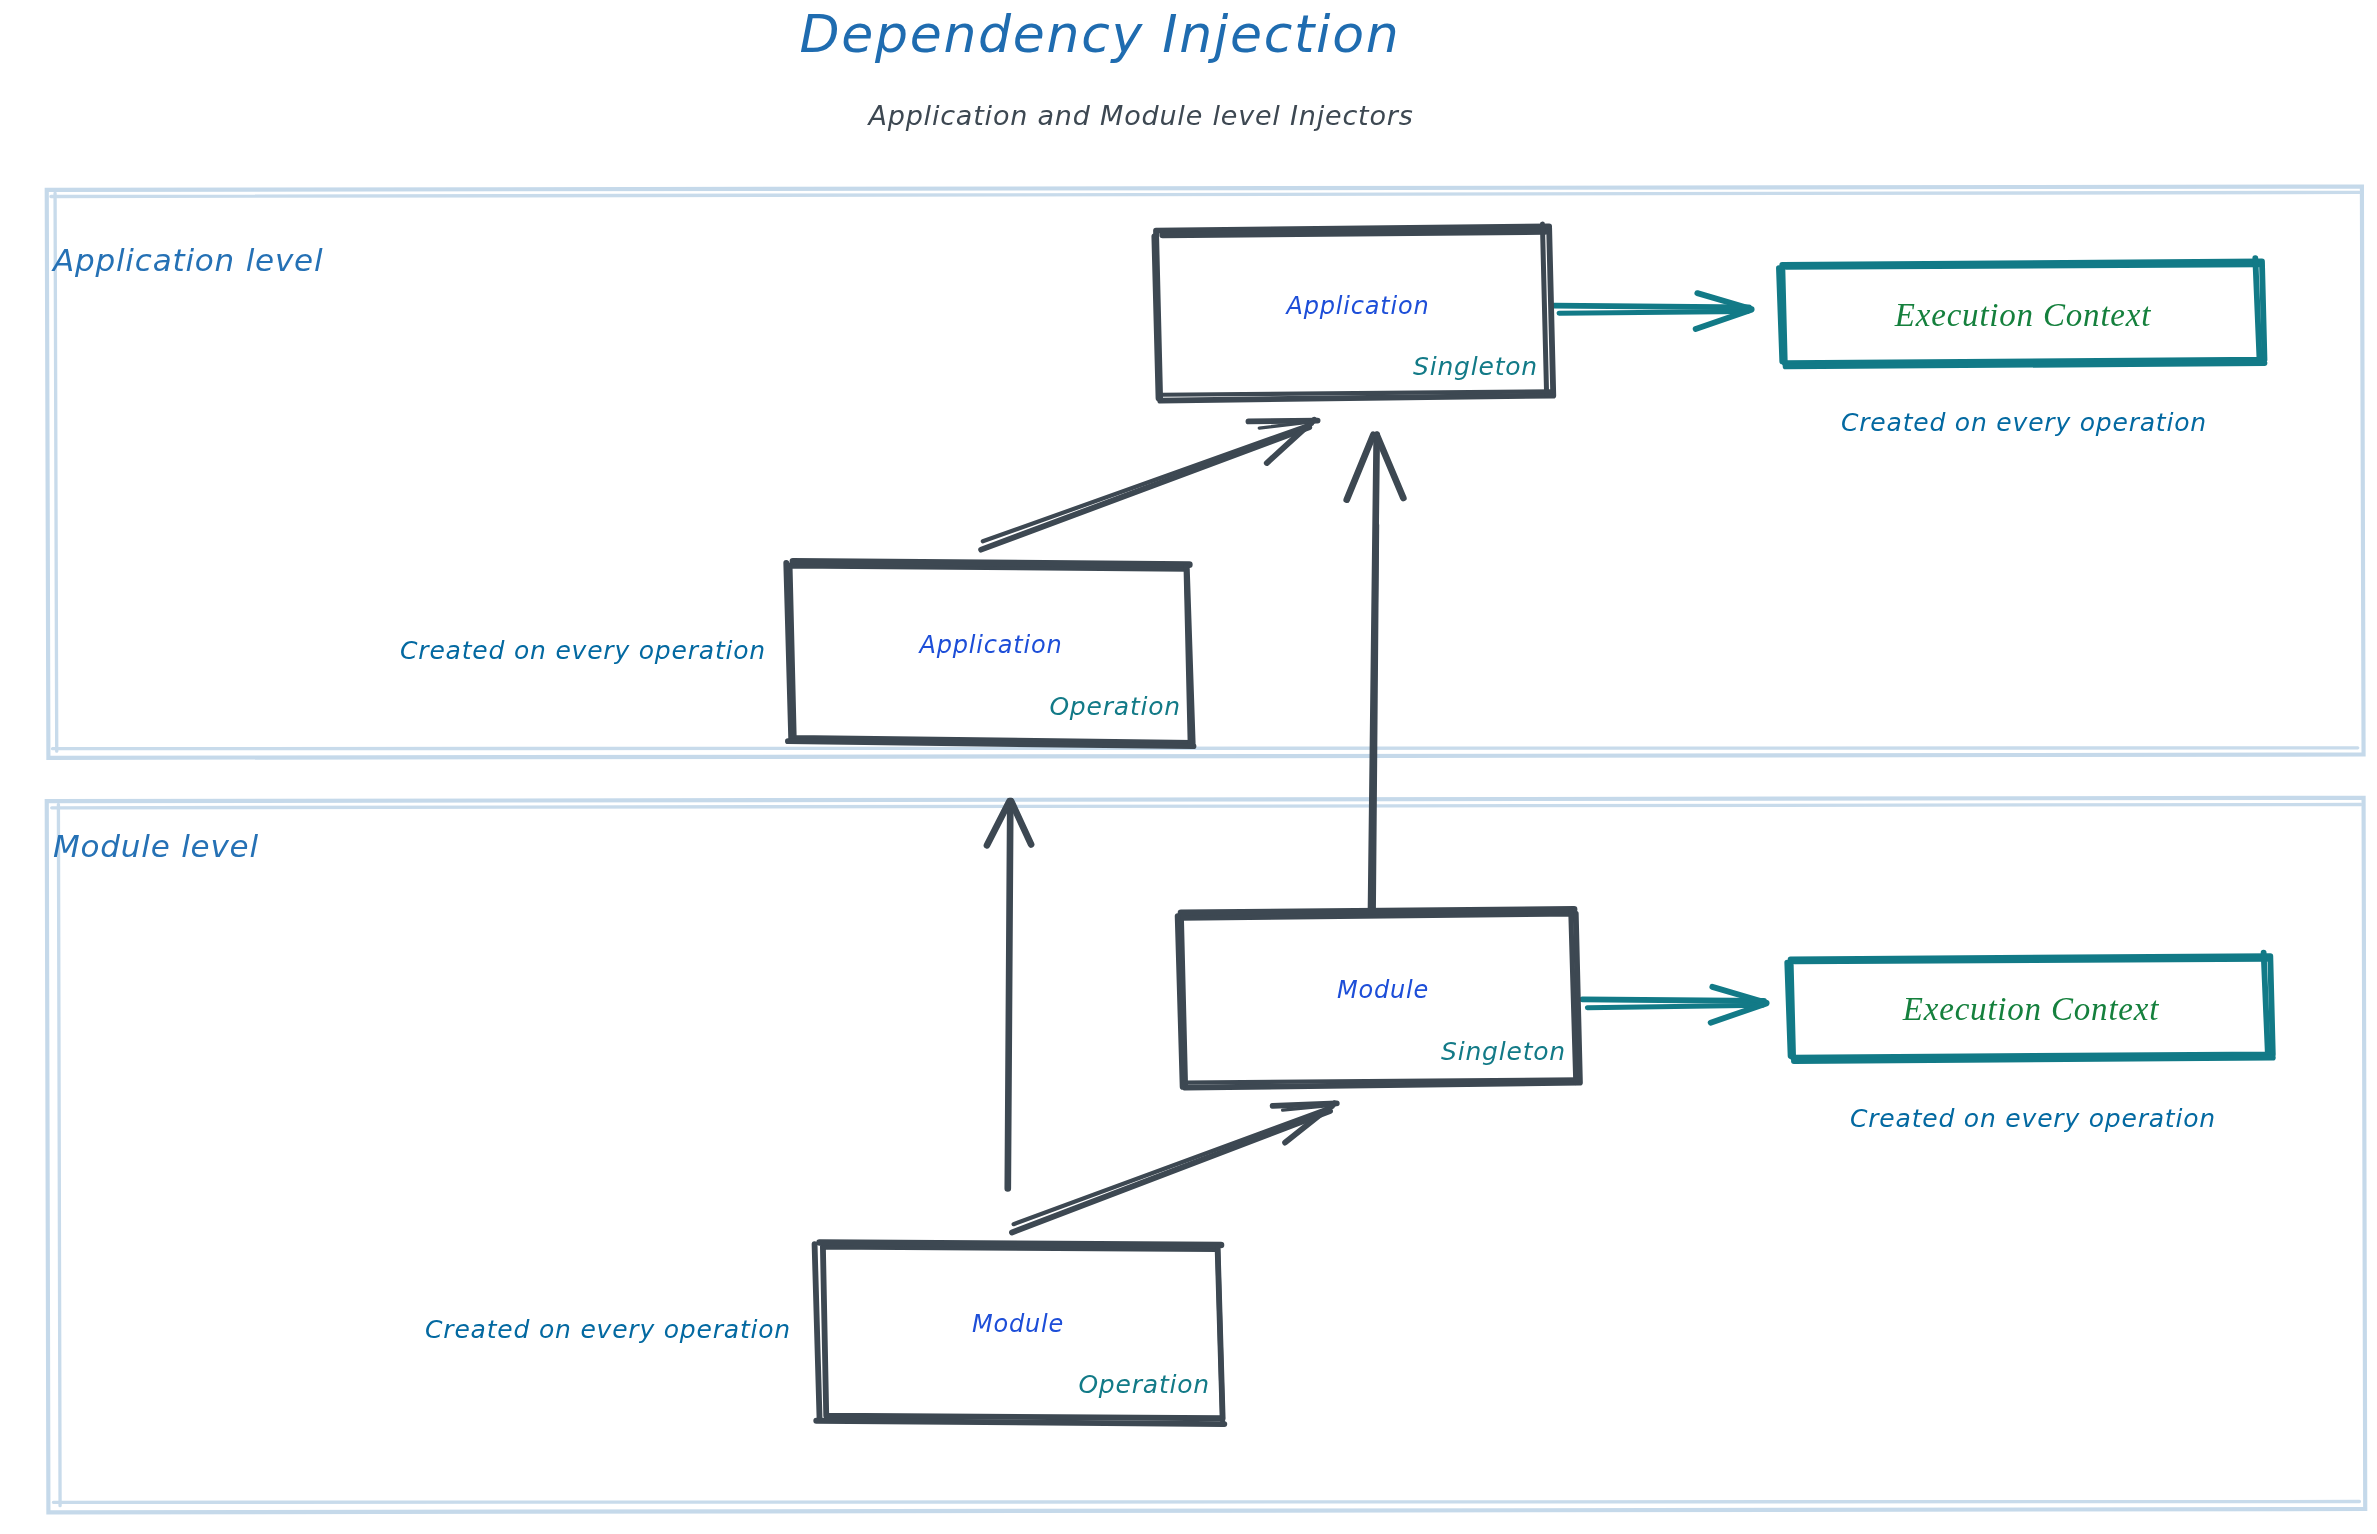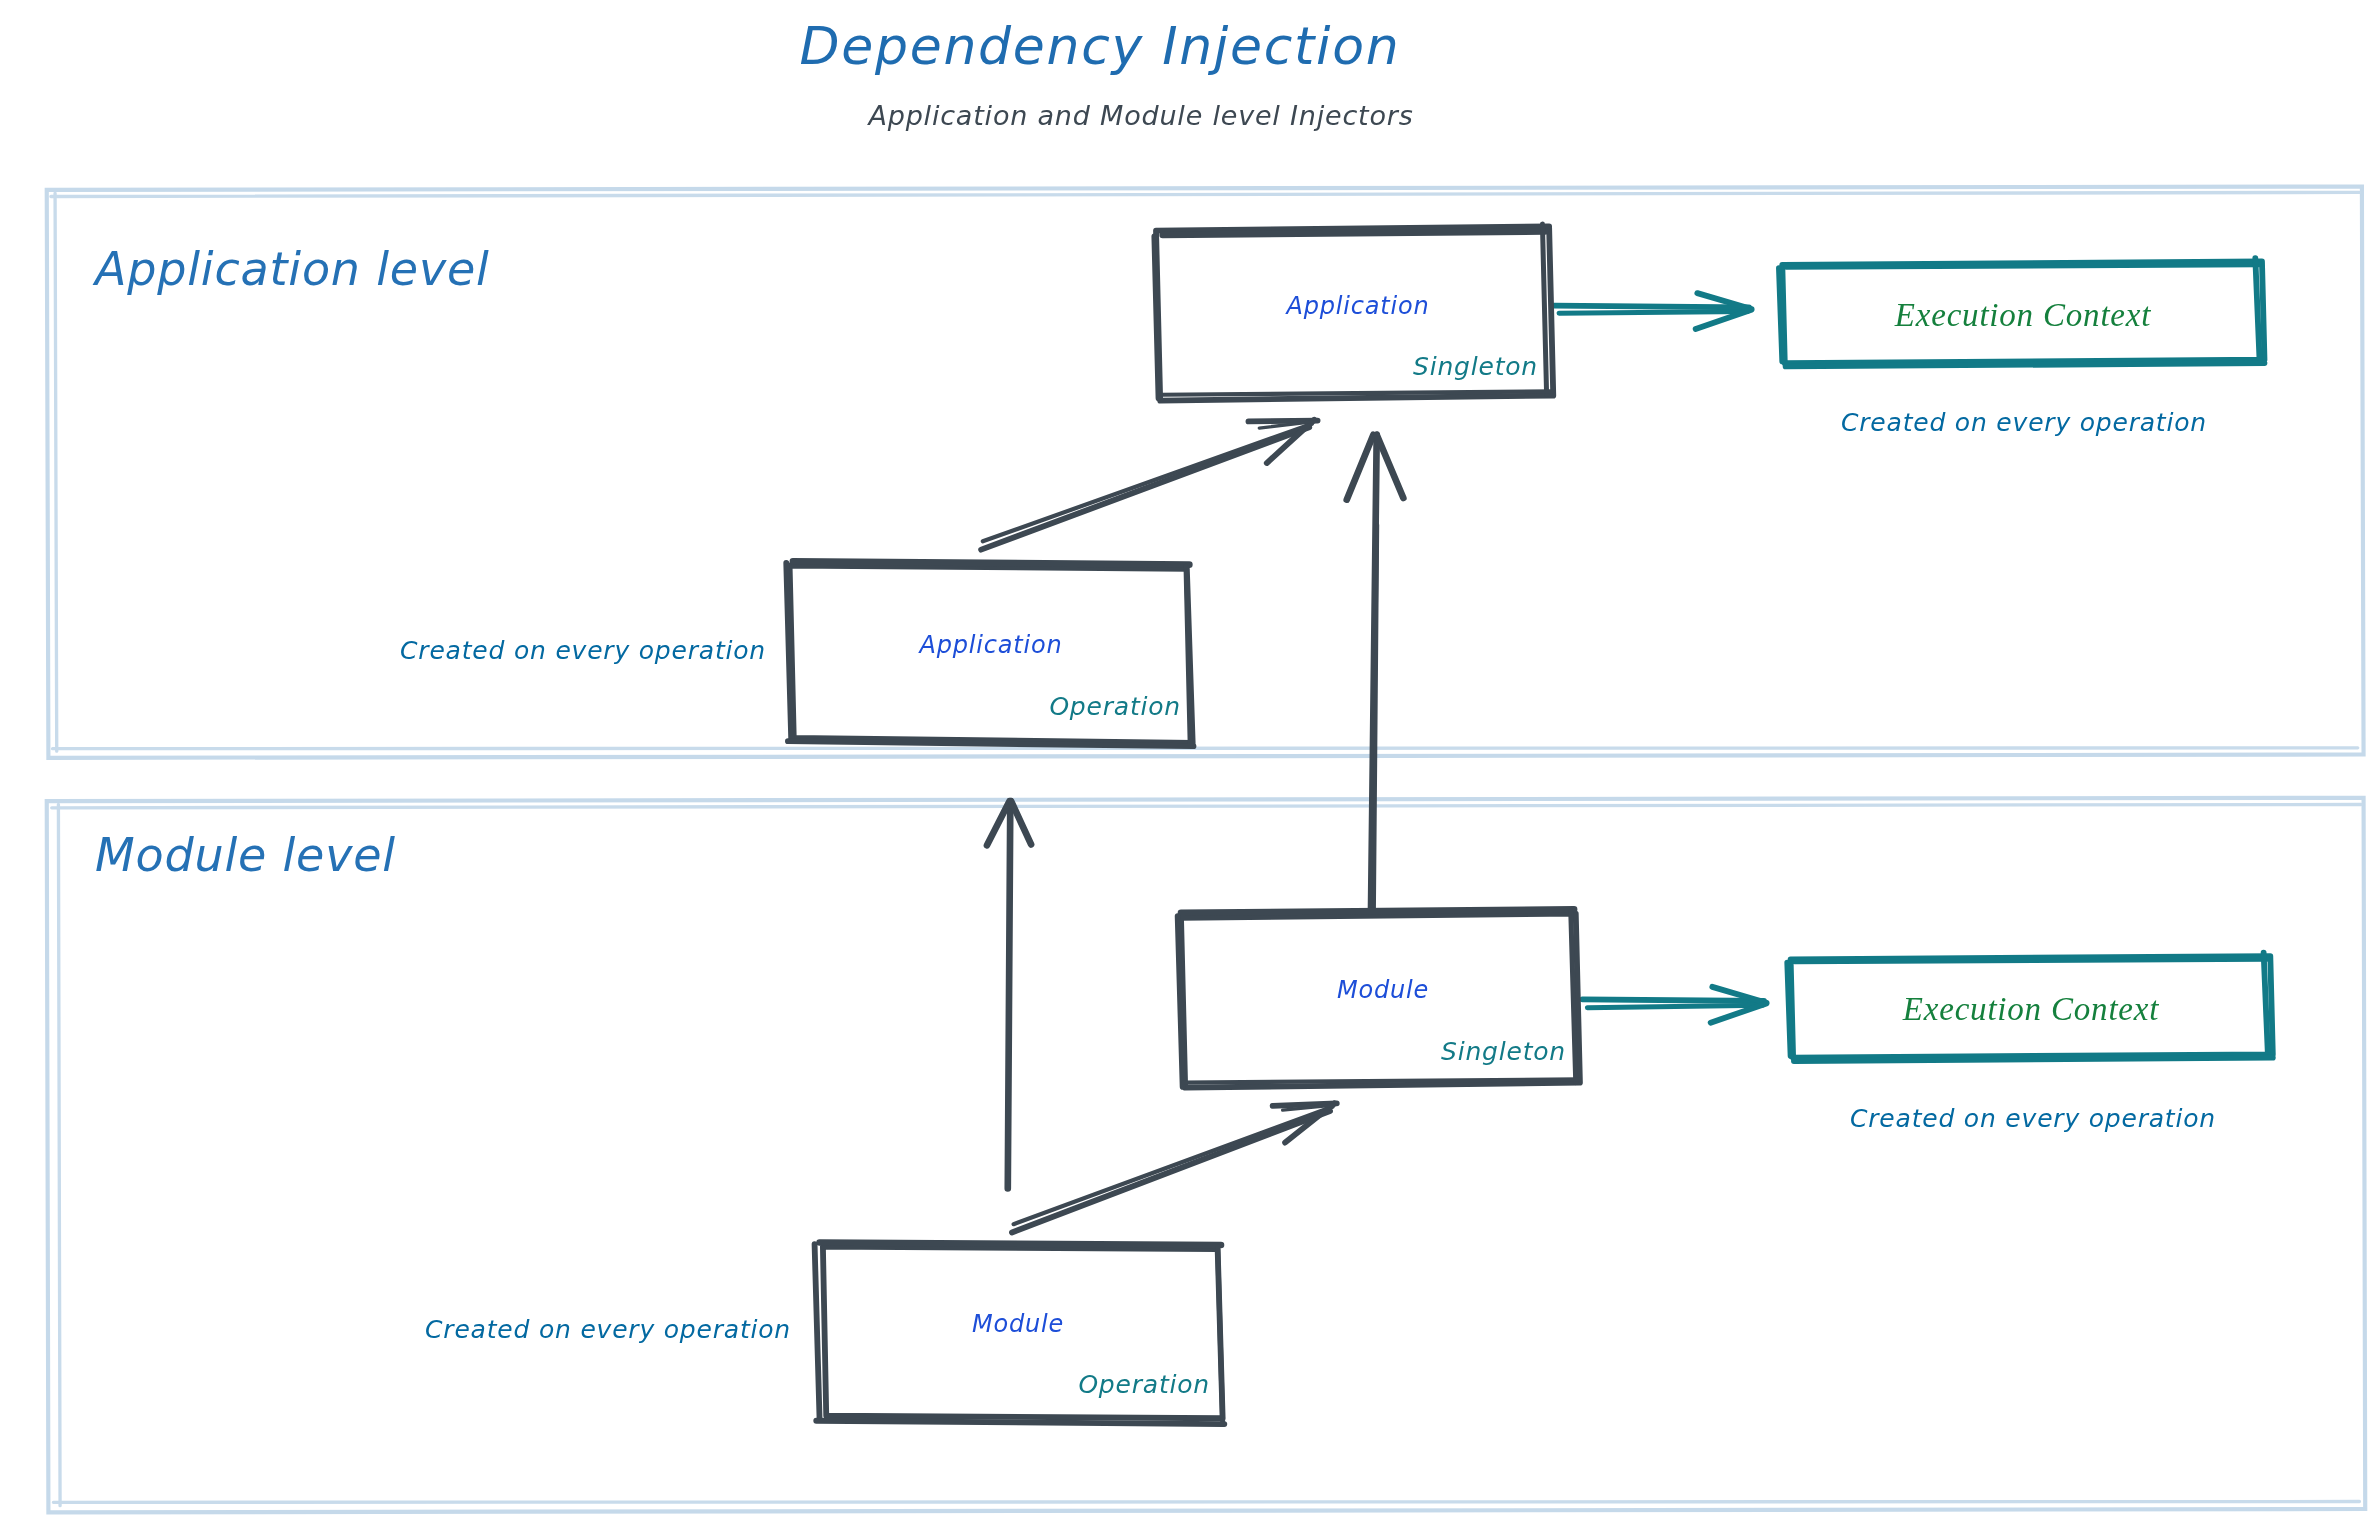--- a/index.html
+++ b/index.html
@@ -41,25 +41,24 @@
   }
   .subtitle {
     font-size: 27px;
     color: #3d4852;
     font-style: italic;
     letter-spacing: 0.8px;
     margin-left: 41px;
   }
 
   .level-label {
-    font-size: 46px;
+    font-size: 31px;
     color: #2571b5;
     font-style: italic;
     letter-spacing: 0.8px;
-    padding-left: 42px;
   }
 
   .node-title {
     font-size: 24px;
     color: #1d4ed8;
     font-style: italic;
     letter-spacing: 0.8px;
   }
   .node-scope {
     font-size: 25px;
@@ -188,21 +187,21 @@
   <g>
     <path d="M 2150 1152 L 2726 1148 L 2729 1266 L 2153 1270 Z" fill="#ffffff" stroke="#127a87" stroke-width="7" stroke-linejoin="round"></path>
     <path d="M 2155 1154 L 2722 1151" fill="none" stroke="#127a87" stroke-width="8" stroke-linecap="round"></path>
     <path d="M 2146 1156 L 2150 1268" fill="none" stroke="#127a87" stroke-width="7" stroke-linecap="round"></path>
     <path d="M 2718 1144 L 2723 1264" fill="none" stroke="#127a87" stroke-width="7" stroke-linecap="round"></path>
     <path d="M 2154 1274 L 2729 1270" fill="none" stroke="#127a87" stroke-width="7" stroke-linecap="round"></path>
   </g>
 
 </svg>
 
-<div class="txt title center" style="left:1100px; top:16px;text-align:right;">Dependency Injection</div>
+<div class="txt title center" style="left:1100px; top:4px;text-align:right;">Dependency Injection</div>
 <div class="txt subtitle center" style="left:1100px; top:100px;">Application and Module level Injectors</div>
 
 <div class="txt level-label" style="left:53px; top:242px;">Application level</div>
 <div class="txt level-label" style="left:53px; top:828px;">Module level</div>
 
 <div class="txt node-title center" style="left:1358px; top:292px;">Application</div>
 <div class="txt node-scope right" style="left:1538px; top:352px;">Singleton</div>
 
 <div class="txt node-title center" style="left:991px; top:631px;">Application</div>
 <div class="txt node-scope right" style="left:1181px; top:692px;">Operation</div>

